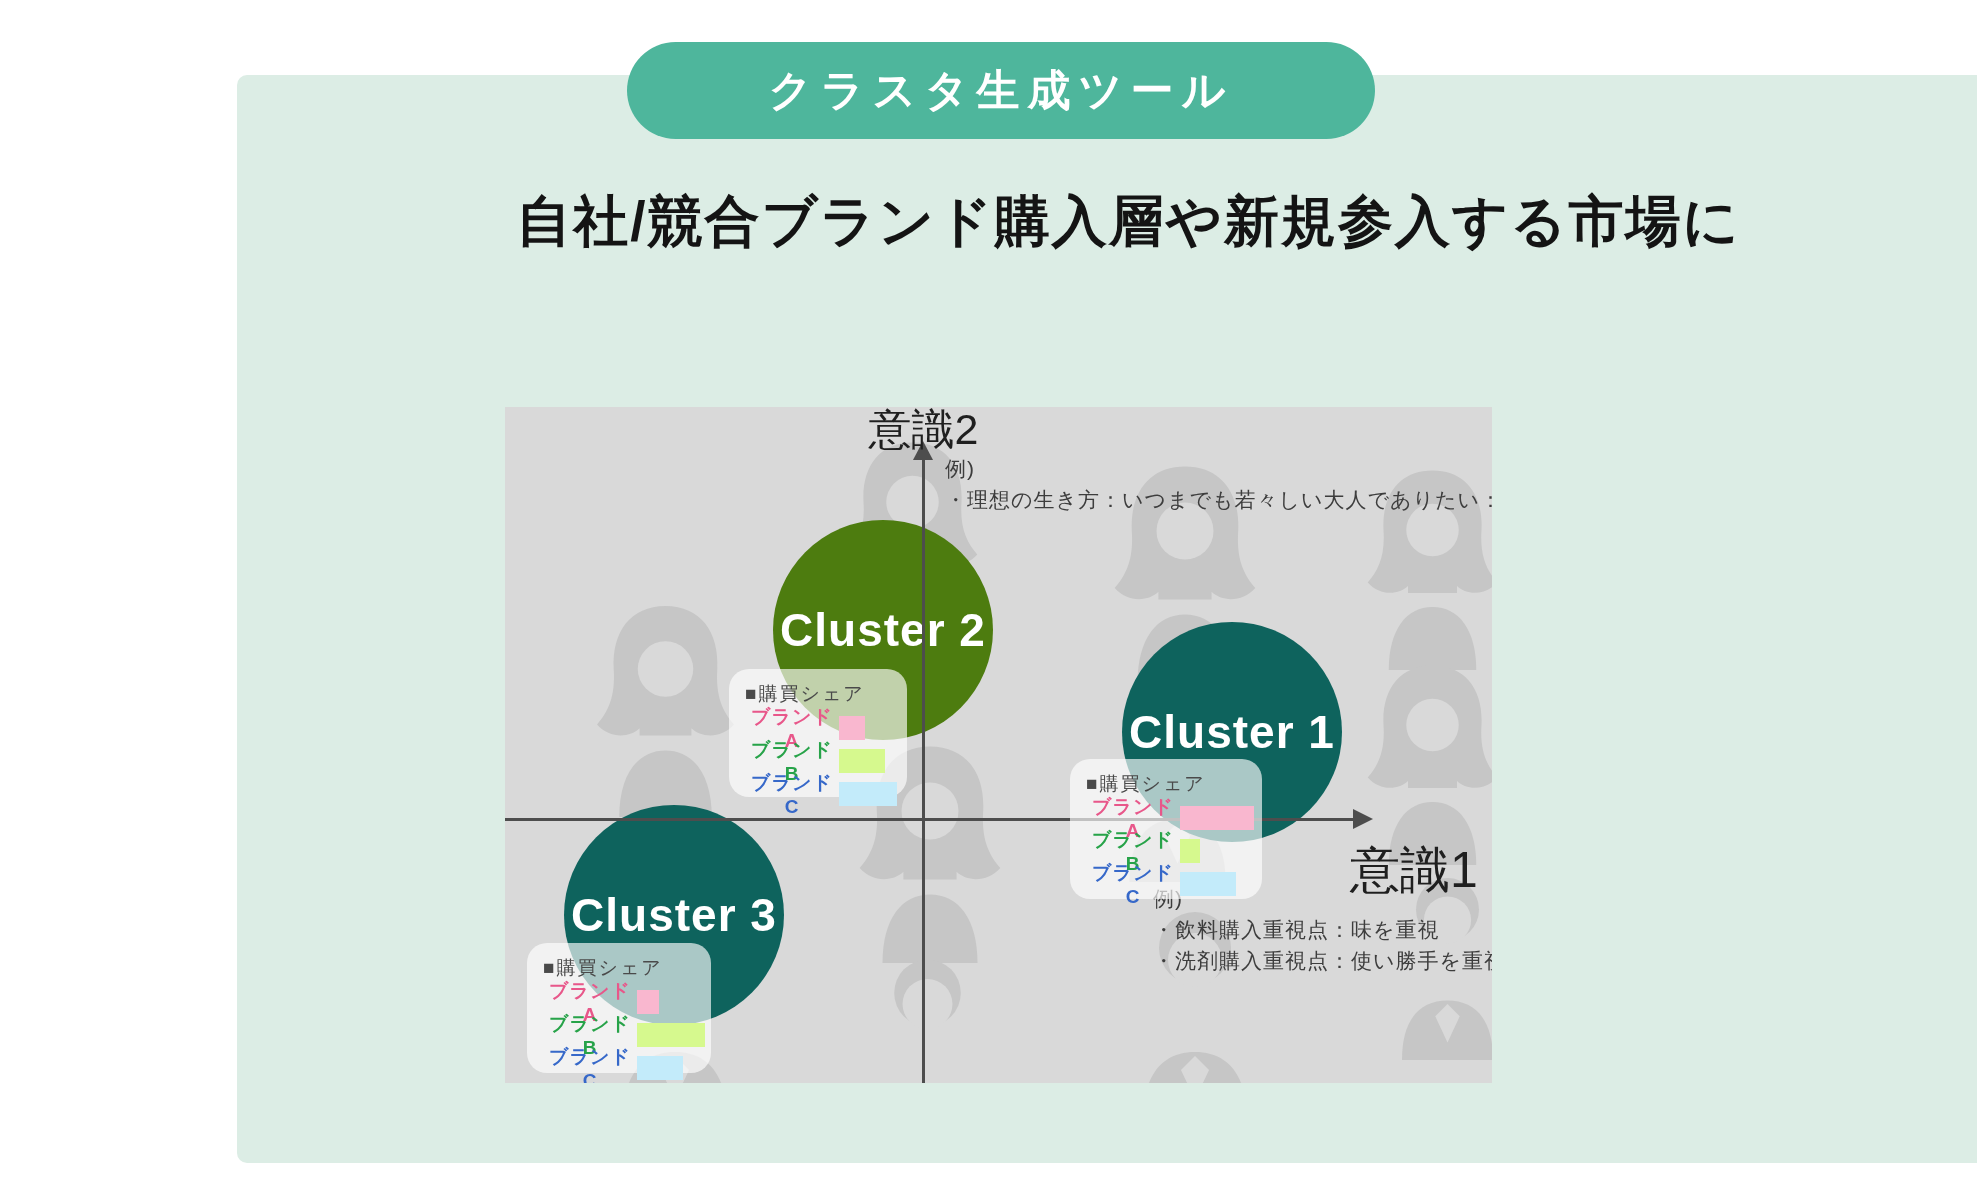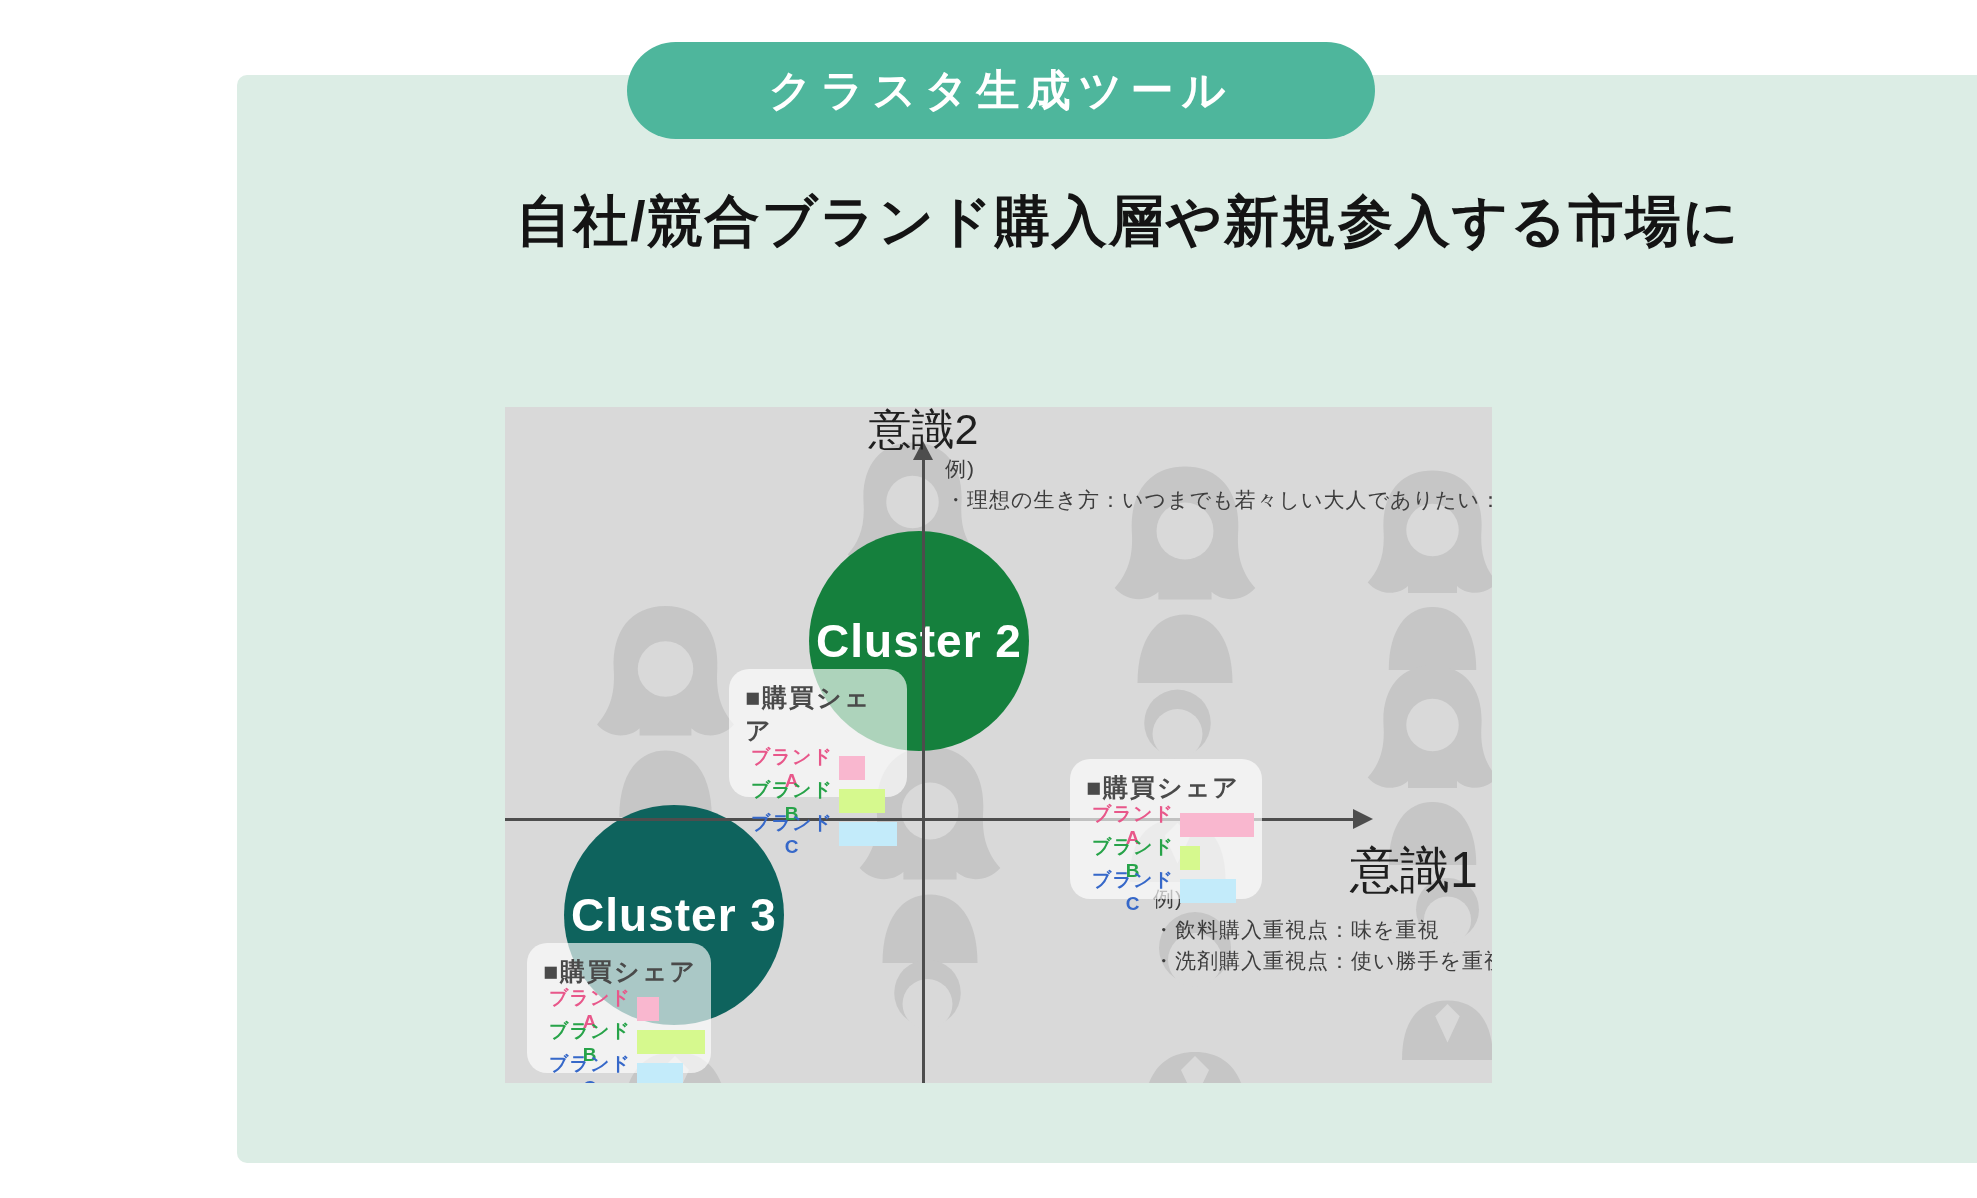--- a/index.html
+++ b/index.html
@@ -78,21 +78,21 @@
     display:flex; align-items:center; justify-content:center;
   }
   .cluster-label { color:#ffffff; font-size:46px; font-weight:bold; letter-spacing:1px; }
 
   
   .share-legend {
     position:absolute; background:rgba(255,255,255,0.65); border-radius:20px;
     padding:12px 10px 12px 16px;
   }
   .share-legend-title {
-    font-size:25px; font-weight:bold; color:#4a4a4a; letter-spacing:2px;
+    font-size:19px; font-weight:normal; color:#4a4a4a; letter-spacing:2px;
   }
   .brand-row { display:flex; align-items:center; margin-top:8px; height:25px; }
   .brand-label { font-size:19px; font-weight:bold; width:94px; letter-spacing:1px; flex:none;text-align:center; }
   .brand-share-bar { height:24px; flex:none; }
 </style>
 </head>
 <body>
 
 <div class="card">
 
@@ -181,21 +181,24 @@
         <div class="avatar" style="left: 855px; top: 443px; width: 175px;">
     <svg viewBox="0 0 100 120" xmlns="http://www.w3.org/2000/svg">
       <circle class="av-fill" cx="50" cy="34" r="18"></circle>
       <circle class="av-bg" cx="50" cy="40" r="13.5"></circle>
       <path class="av-fill" d="M24 120 C24 97 34 86 50 86 C66 86 76 97 76 120 Z"></path>
       <path class="av-bg" d="M50 88 L43 95 L50 110 L57 95 Z"></path>
     </svg>
   </div>
       </div>
     <div class="layer circle-layer" id="circle-layer">
-        <div class="cluster-circle" style="left: 268px; top: 124px; width: 220px; height: 220px; background: #15803d; margin-left: 36px;">
+        <div class="cluster-circle" style="left: 617px; top: 215px; width: 220px; height: 220px; background: rgb(14, 99, 93);">
+    <span class="cluster-label">Cluster 1</span>
+  </div>
+        <div class="cluster-circle" style="left: 268px; top: 113px; width: 220px; height: 220px; background: #4d7c0f;">
     <span class="cluster-label">Cluster 2</span>
   </div>
         <div class="cluster-circle" style="left: 59px; top: 398px; width: 220px; height: 220px; background: rgb(14, 99, 93);">
     <span class="cluster-label">Cluster 3</span>
   </div>
       </div>
 
     <div class="layer axis-layer">
       <div class="axis-y-line"></div>
       <div class="axis-y-arrow"></div>

